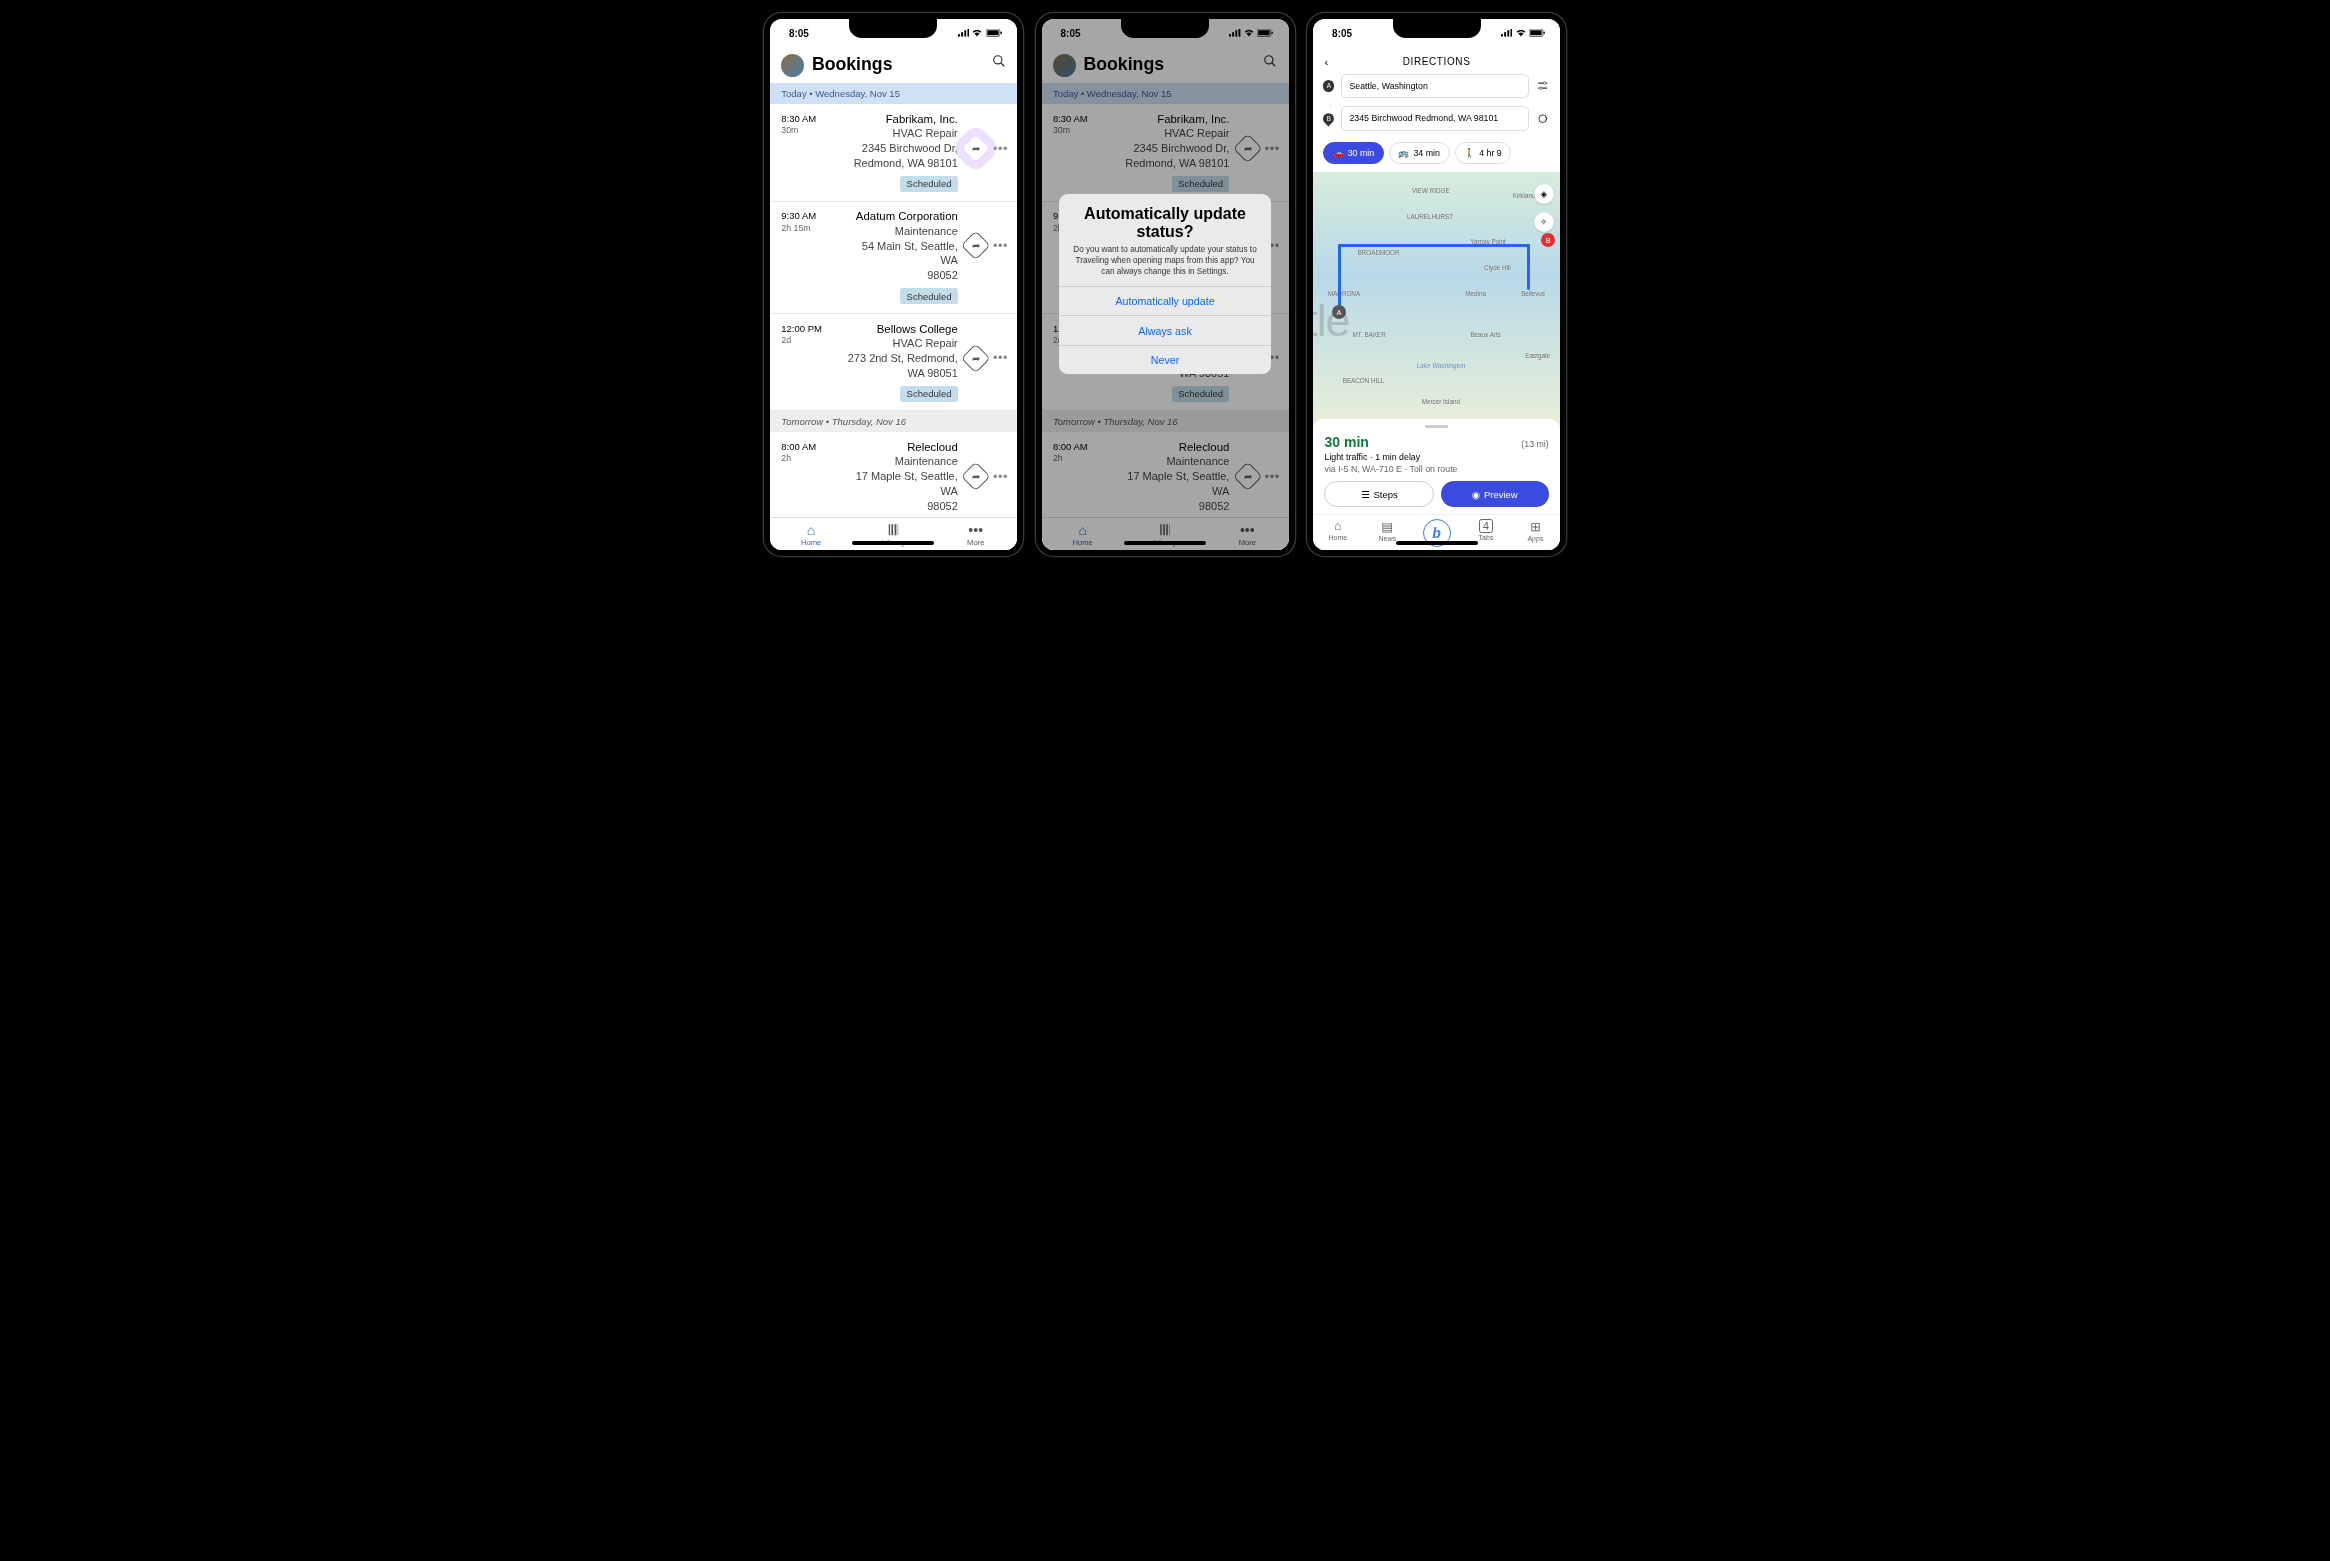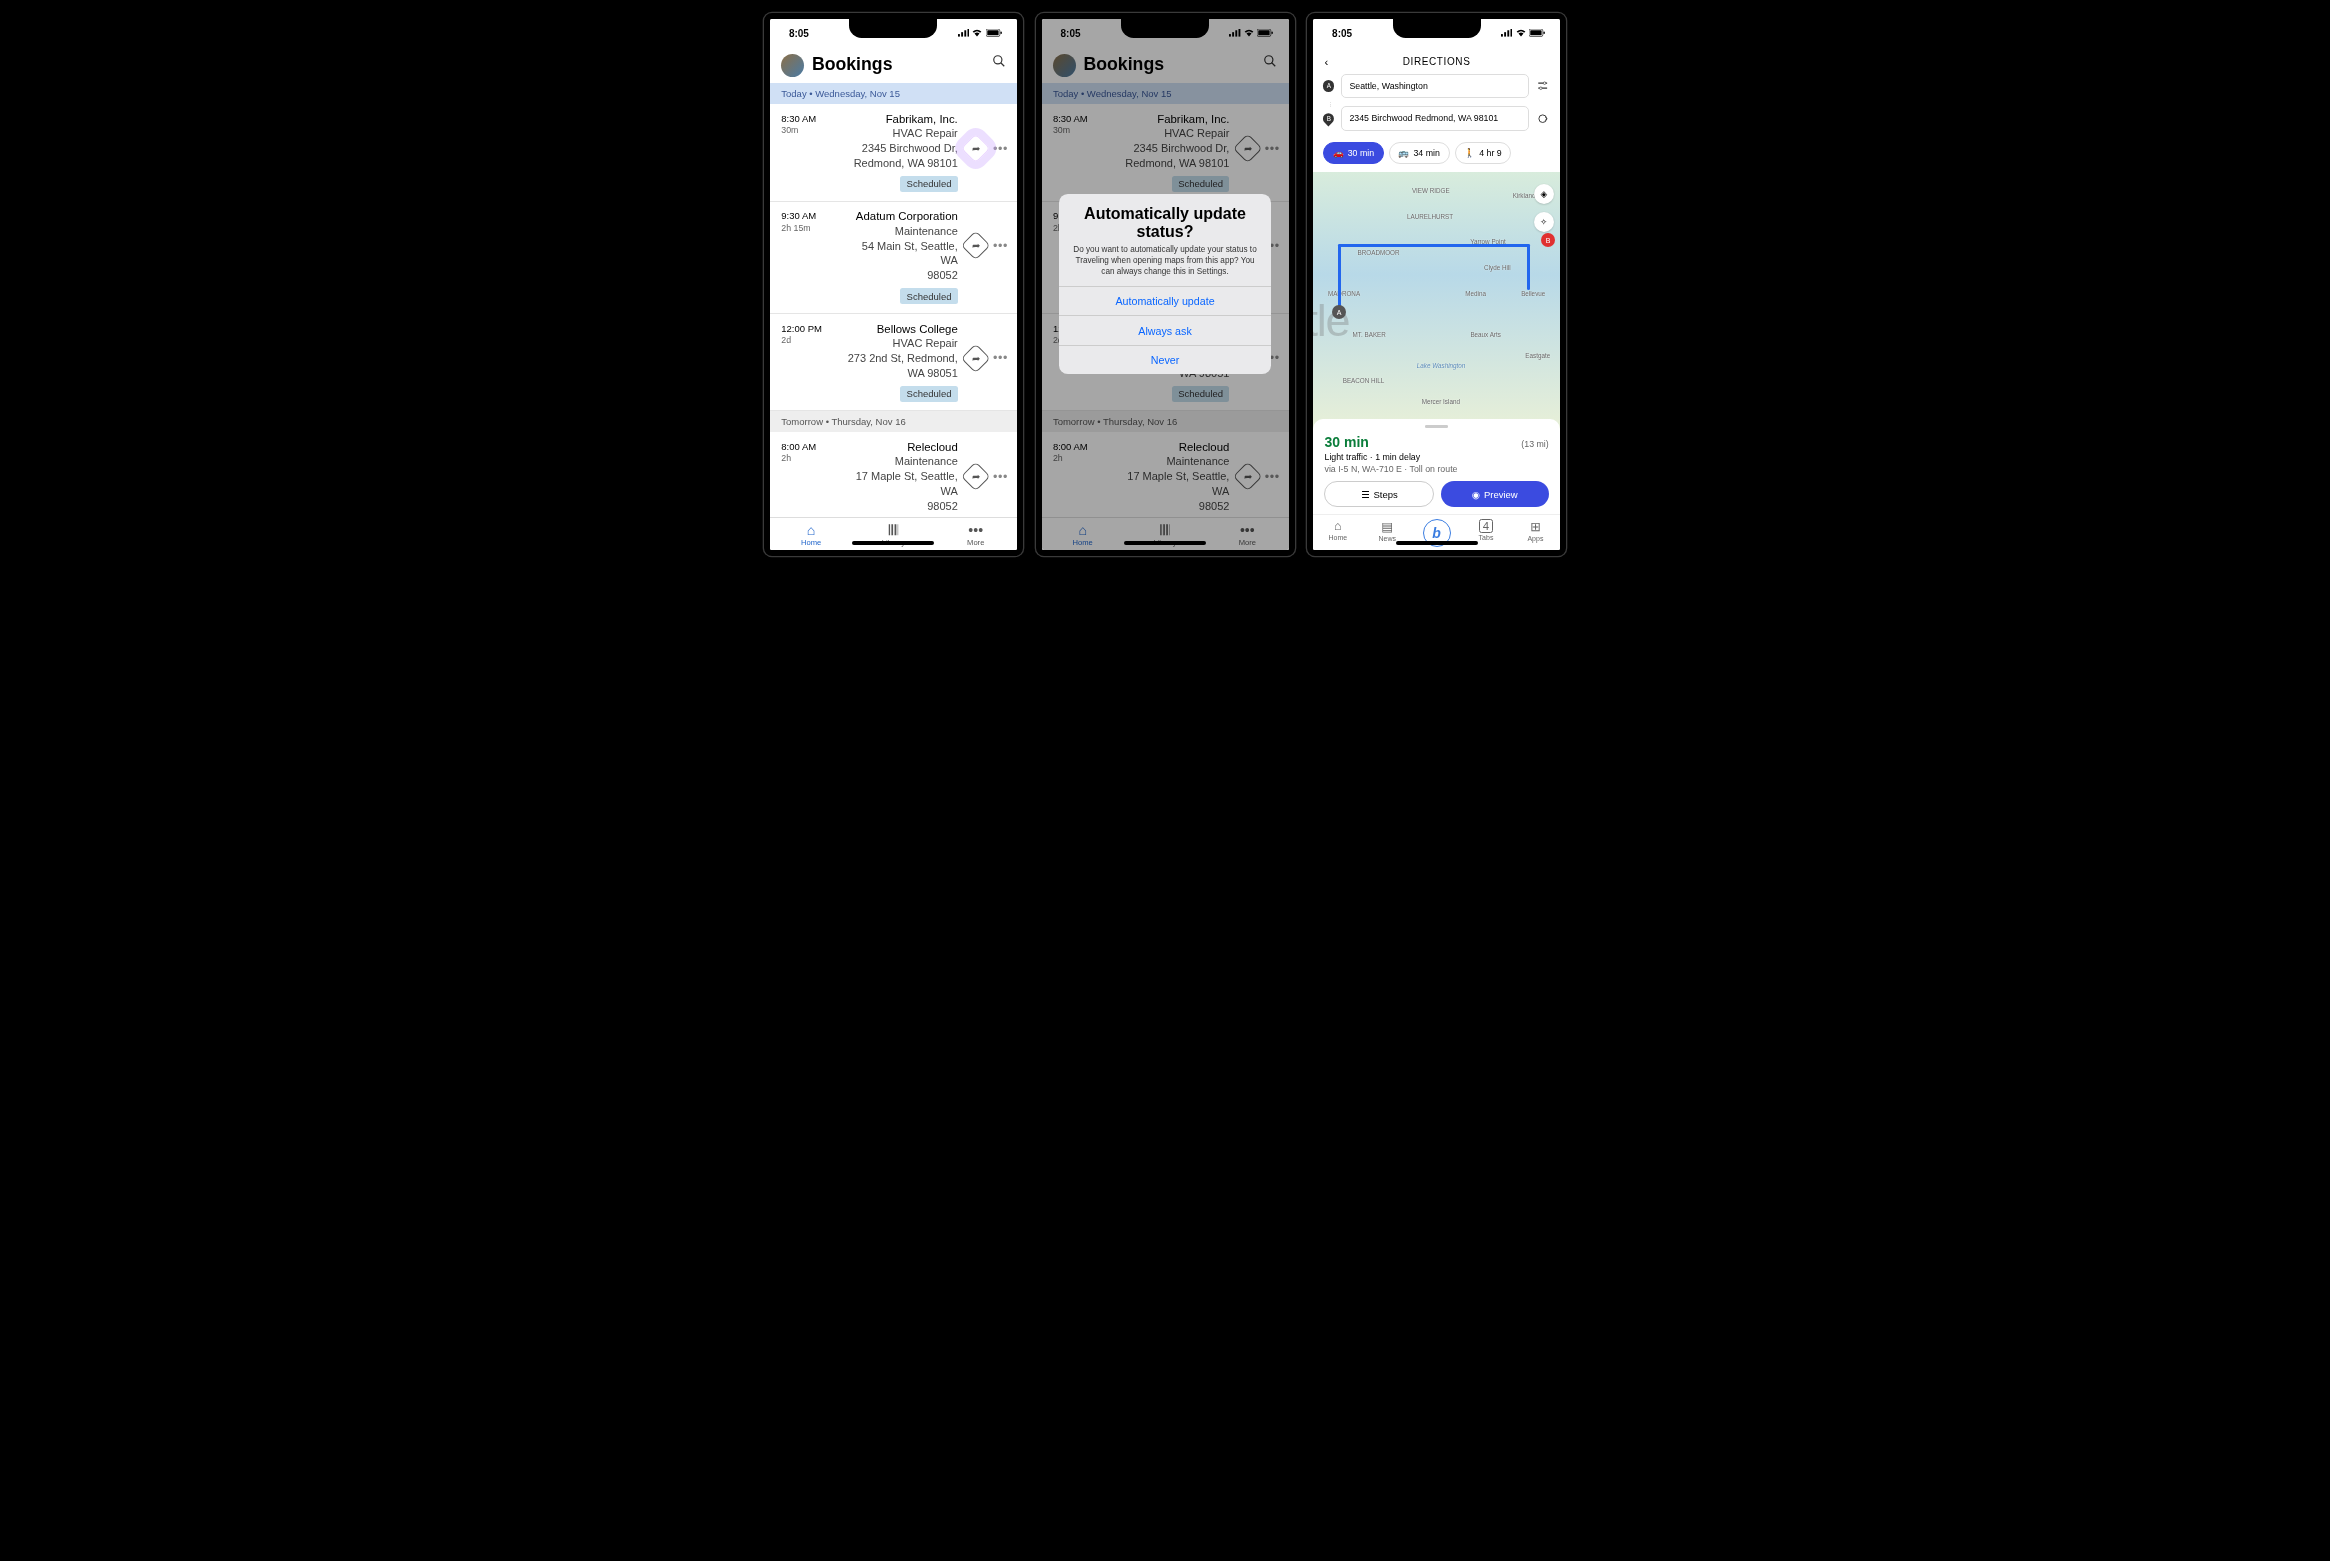--- a/index.html
+++ b/index.html
@@ -3,21 +3,21 @@
 <meta charset="utf-8">
 <style>
 * { margin: 0; padding: 0; box-sizing: border-box; font-family: -apple-system, BlinkMacSystemFont, "Segoe UI", sans-serif; }
 body { background: #000; display: flex; gap: 12.6px; justify-content: center; padding: 12.6px; }
 
 .phone {
   width: 259px;
   height: 543px;
   background: #f3f3f3;
   border: 6.3px solid #000;
-  border-radius: 8px;
+  border-radius: 18px;
   position: relative;
   overflow: hidden;
   box-shadow: 0 0 0 1.3px #3a3a3a;
 }
 .phone::before {
   content: "";
   position: absolute;
   top: 0; left: 50%; transform: translateX(-50%);
   width: 88px; height: 19px;
   background: #000;
@@ -28,21 +28,21 @@
 
 .status-bar { height: 29px; display: flex; justify-content: space-between; align-items: center; padding: 0 15px 0 19px; font-weight: 600; font-size: 10px; }
 .status-right { display: flex; gap: 3.2px; align-items: center; }
 
 .header { display: flex; align-items: flex-start; padding: 6.3px 11.4px; gap: 7.6px; }
 .avatar { width: 23px; height: 23px; border-radius: 50%; background: linear-gradient(135deg,#8b6f47,#4a7ba6); flex-shrink: 0; }
 .header-title { font-size: 17.7px; font-weight: 700; flex: 1; }
 .search-icon { width: 14px; height: 14px; }
 
 .date-banner { background: #d0e0f5; padding: 5px 11.4px; font-size: 9.5px; color: #3b5998; font-weight: 500; }
-.date-banner.secondary { background: #eee; color: #555; font-weight: 400;}
+.date-banner.secondary { background: #eee; color: #555; font-weight: 400; font-style: italic;}
 
 .scroll-list { flex: 1; overflow-y: hidden; }
 .booking-row { display: flex; padding: 8.8px 8.8px 8.8px 11.4px; border-bottom: 0.6px solid #e5e5e5; gap: 7.6px; align-items: flex-start; }
 .time-col { width: 48px; flex-shrink: 0; }
 .time-main { font-size: 9.5px; font-weight: 500; }
 .time-dur { font-size: 8.8px; color: #666; margin-top: 1.3px;}
 .body-col { flex: 1; min-width: 0; text-align: right; }
 .bk-title { font-size: 11.4px; font-weight: 500; margin-bottom: 1.3px;}
 .bk-sub { font-size: 11px; color: #444; line-height: 1.35; word-wrap: break-word; margin-left: 8px;}
 .badge { display: inline-block; background: #c4ddec; color: #333; padding: 2.5px 6.3px; border-radius: 2.5px; font-size: 9.5px; margin-top: 5px;}

